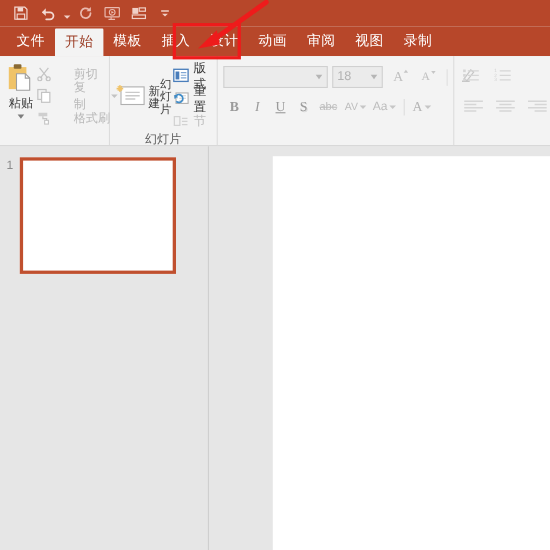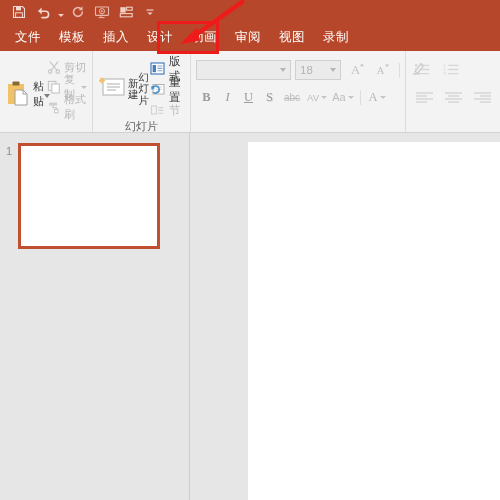--- a/index.html
+++ b/index.html
@@ -95,21 +95,21 @@
     width: 9px; height: 9px;
     color: #9a9a9a;
     font-size: 9px;
     line-height: 9px;
   }
 
   
   .g-clipboard { width: 100px; }
   .paste-col {
     width: 42px;
-    display: flex; flex-direction: row;
+    display: flex; flex-direction: column;
     align-items: center;
     padding-top: 1px;
   }
   .paste-icon { width: 28px; height: 30px; }
   .paste-label { font-size: 11px; color: #3b3b3b; margin-top: -1px; }
   .paste-caret {
     width: 0; height: 0;
     border-left: 3.5px solid transparent;
     border-right: 3.5px solid transparent;
     border-top: 4px solid #7d7d7d;
@@ -120,21 +120,21 @@
     display: flex; flex-direction: column;
     justify-content: flex-start;
     padding-top: 3px;
     gap: 4px;
   }
   .small-btn {
     display: flex; align-items: center;
     height: 16px;
     font-size: 11px;
     color: #b9b9b9;
-    gap: 3px;
+    gap: 20px;
   }
   .small-btn .ic { width: 14px; height: 14px; flex: 0 0 14px; }
   .small-btn .mini-caret {
     margin-left: 3px;
     width: 0; height: 0;
     border-left: 3px solid transparent;
     border-right: 3px solid transparent;
     border-top: 3.5px solid #c3c3c3;
   }
 
@@ -335,20 +335,21 @@
         <path d="M2.5 5h7" stroke="#f0cfc6" stroke-width="1.2"></path>
         <path d="M3.4 7.4 6 10.1 8.6 7.4z" fill="#f0cfc6"></path>
       </svg>
     </div>
 
   </div>
 </div>
 
 <div class="tabstrip">
   <div class="tab">文件</div>
+  <div class="tab active">开始</div>
   <div class="tab">模板</div>
   <div class="tab">插入</div>
   <div class="tab">设计</div>
   <div class="tab">动画</div>
   <div class="tab">审阅</div>
   <div class="tab">视图</div>
   <div class="tab">录制</div>
 </div>
 
 <div class="ribbon">

